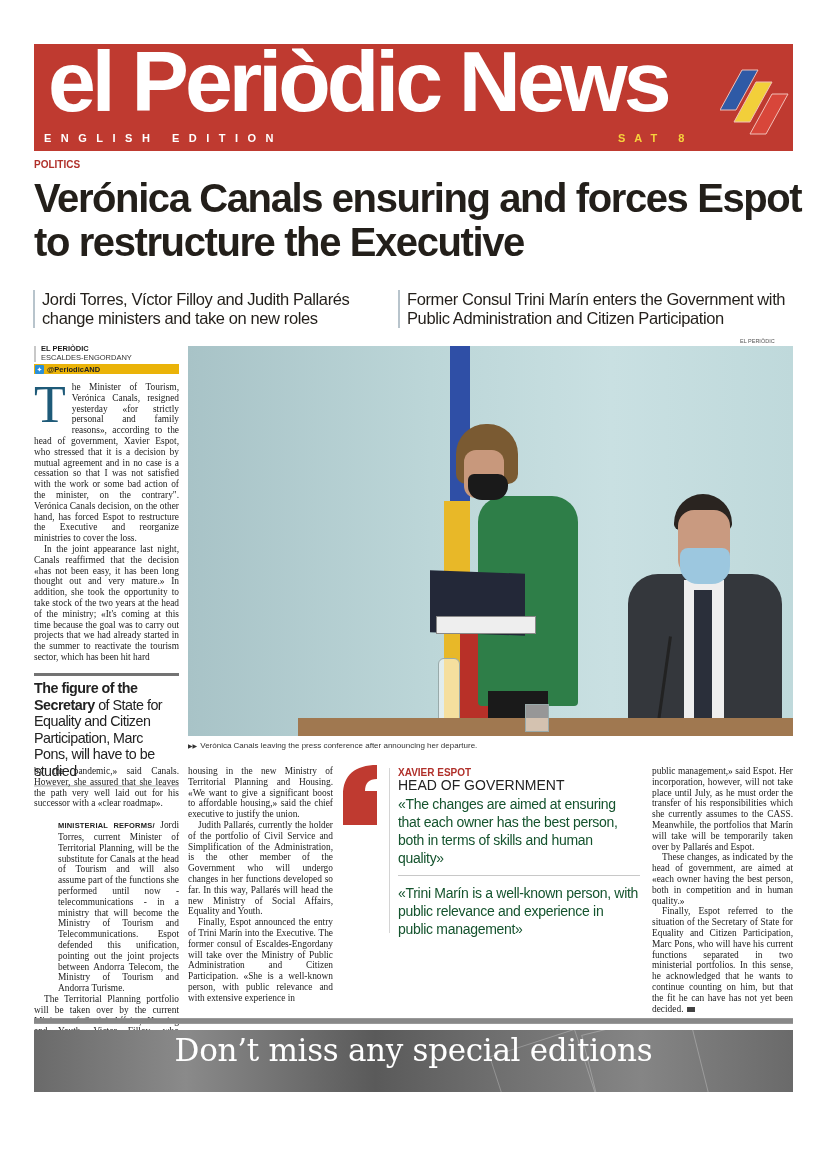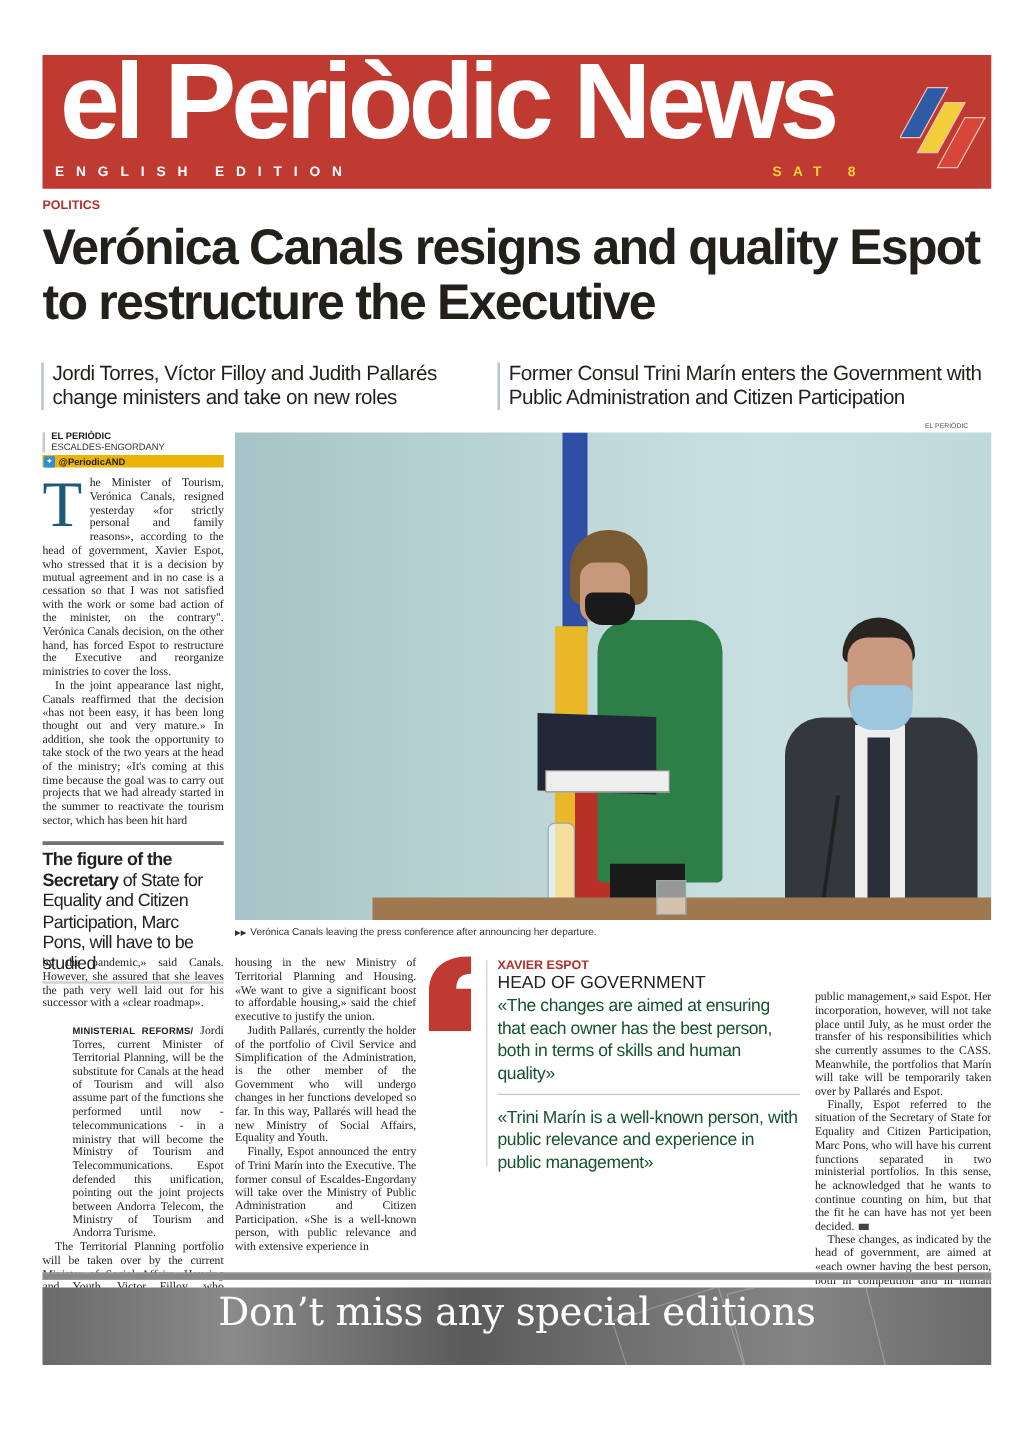--- a/index.html
+++ b/index.html
@@ -61,21 +61,21 @@
   .photo .desk { position: absolute; left: 110px; top: 372px; width: 495px; height: 18px; background: #a07850; }
   .photo .mic { position: absolute; left: 474px; top: 290px; width: 3px; height: 100px; background: #222; transform: rotate(8deg); }
   .photo .bottle { position: absolute; left: 250px; top: 312px; width: 22px; height: 72px; background: rgba(255,255,255,0.55); border: 1px solid #9aa; border-radius: 6px 6px 2px 2px; }
   .photo .glass { position: absolute; left: 337px; top: 358px; width: 24px; height: 28px; background: rgba(255,255,255,0.55); border: 1px solid #9aa; }
 
   .caption { position: absolute; left: 188px; top: 741px; font-size: 8px; color: #333; }
   .caption .arrows { color: #333; font-size: 6px; margin-right: 3px; }
 
   .col2 { position: absolute; left: 34px; top: 766px; width: 145px; }
   .col3 { position: absolute; left: 188px; top: 766px; width: 145px; }
-  .col4 { position: absolute; left: 652px; top: 793px; width: 141px; }
+  .col4 { position: absolute; left: 652px; top: 766px; width: 141px; }
   .col2 p, .col3 p, .col4 p { text-indent: 10px; }
   .col2 p.noind, .col3 p.noind, .col4 p.noind { text-indent: 0; }
   .col2 p.gap { margin-top: 11px; text-indent: 0; margin-left: 24px; }
   .lead-in { font-family: "Liberation Sans", sans-serif; font-weight: bold; font-size: 7.5px; letter-spacing: 0.2px; }
   .end-mark { display: inline-block; width: 8px; height: 5px; background: #444; margin-left: 3px; }
 
   
   .quote-mark { position: absolute; left: 343px; top: 765px; width: 34px; height: 60px; }
   .quote-rule { position: absolute; left: 389px; top: 768px; width: 1px; height: 165px; background: #d4d4d4; }
   .quote-block { position: absolute; left: 398px; top: 767px; width: 242px; }
@@ -99,21 +99,21 @@
   <div class="edition">ENGLISH EDITION</div>
   <div class="date">SAT 8</div>
   <svg class="logo-mark" viewBox="0 0 70 70">
     <polygon points="22,4 38,4 16,44 0,44" fill="#2f5aa6" stroke="#f0c0b8" stroke-width="1"></polygon>
     <polygon points="36,16 52,16 30,56 14,56" fill="#f2cf3a" stroke="#f0c0b8" stroke-width="1"></polygon>
     <polygon points="52,28 68,28 46,68 30,68" fill="#d8463a" stroke="#f0c0b8" stroke-width="1"></polygon>
   </svg>
 </header>
 
 <div class="section-label">POLITICS</div>
-<h1 class="headline">Verónica Canals resigns and quality Espot to restructure the Executive</h1>
+<h1 class="headline">Verónica Canals ensuring and forces Espot to restructure the Executive</h1>
 <div class="subhead left">Jordi Torres, Víctor Filloy and Judith Pallarés change ministers and take on new roles</div>
 <div class="subhead right">Former Consul Trini Marín enters the Government with Public Administration and Citizen Participation</div>
 
 <div class="byline">
   <div class="bar"></div>
   <div class="org">EL PERIÒDIC</div>
   <div class="place">ESCALDES-ENGORDANY</div>
   <div class="twitter">
     <span class="tw-icon">✦</span>
     <span class="handle">@PeriodicAND</span>
@@ -177,22 +177,22 @@
 <div class="quote-block">
   <div class="name">XAVIER ESPOT</div>
   <div class="role">HEAD OF GOVERNMENT</div>
   <div class="q">«The changes are aimed at ensuring that each owner has the best person, both in terms of skills and human quality»</div>
   <div class="divider"></div>
   <div class="q">«Trini Marín is a well-known person, with public relevance and experience in public management»</div>
 </div>
 
 <div class="col4 body-text">
   <p class="noind">public management,» said Espot. Her incorporation, however, will not take place until July, as he must order the transfer of his responsibilities which she currently assumes to the CASS. Meanwhile, the portfolios that Marín will take will be temporarily taken over by Pallarés and Espot.</p>
+  <p>These changes, as indicated by the head of government, are aimed at «each owner having the best person, both in competition and in human quality.»</p>
   <p><span>Finally, Espot referred to the situation of the Secretary of State for Equality and Citizen Participation, Marc Pons, who will have his current functions separated in two ministerial portfolios. In this sense, he acknowledged that he wants to continue counting on him, but that the fit he can have has not yet been decided.</span><span class="end-mark"></span></p>
-  <p>These changes, as indicated by the head of government, are aimed at «each owner having the best person, both in competition and in human quality.»</p>
 </div>
 
 <div class="bottom-rules"></div>
 <div class="footer-banner">
   <div class="deco" style="left:470px; top:10px; width:90px; height:110px; transform:rotate(-18deg);"></div>
   <div class="deco" style="left:560px; top:-10px; width:110px; height:120px; transform:rotate(-14deg);"></div>
   <div class="line1">Don’t miss any special editions</div>
 </div>
 
 </body></html>

